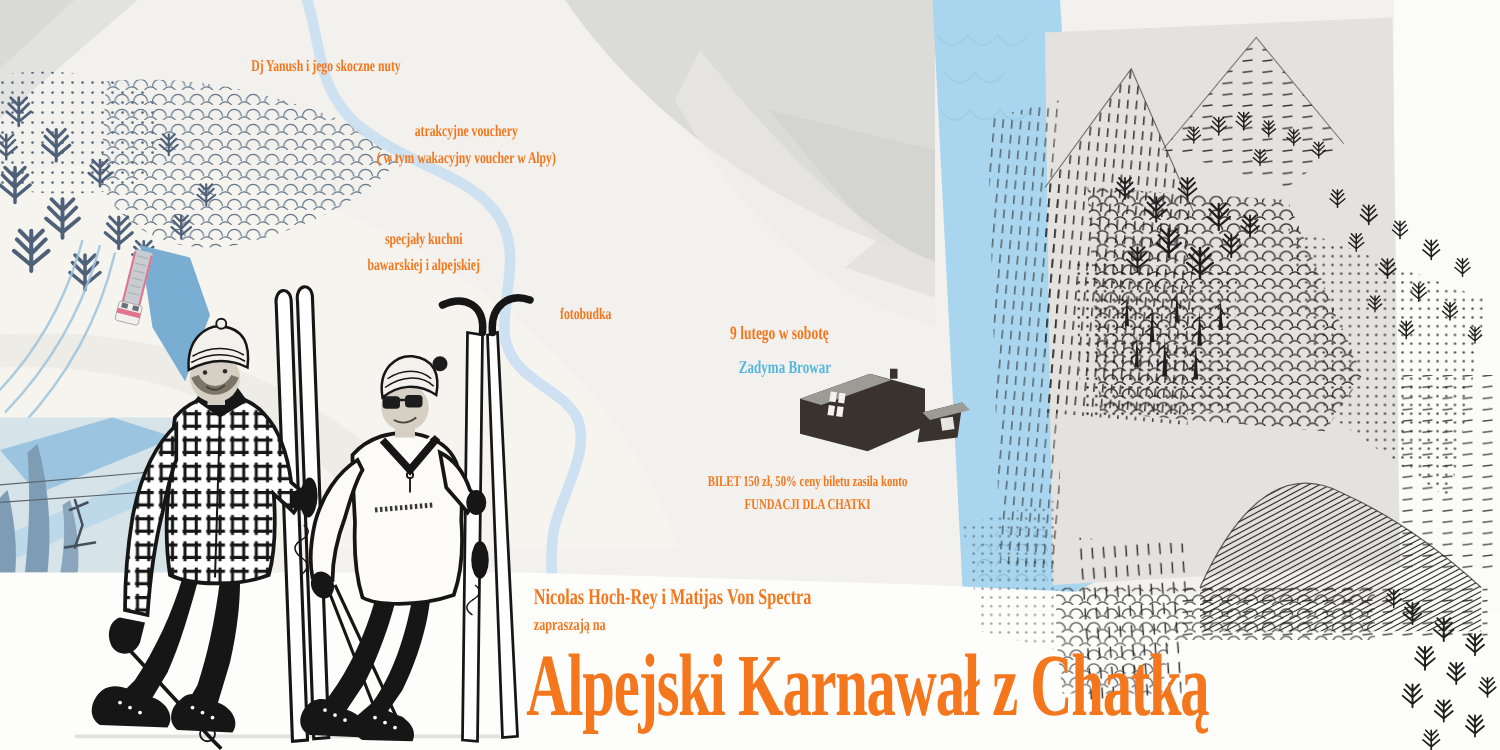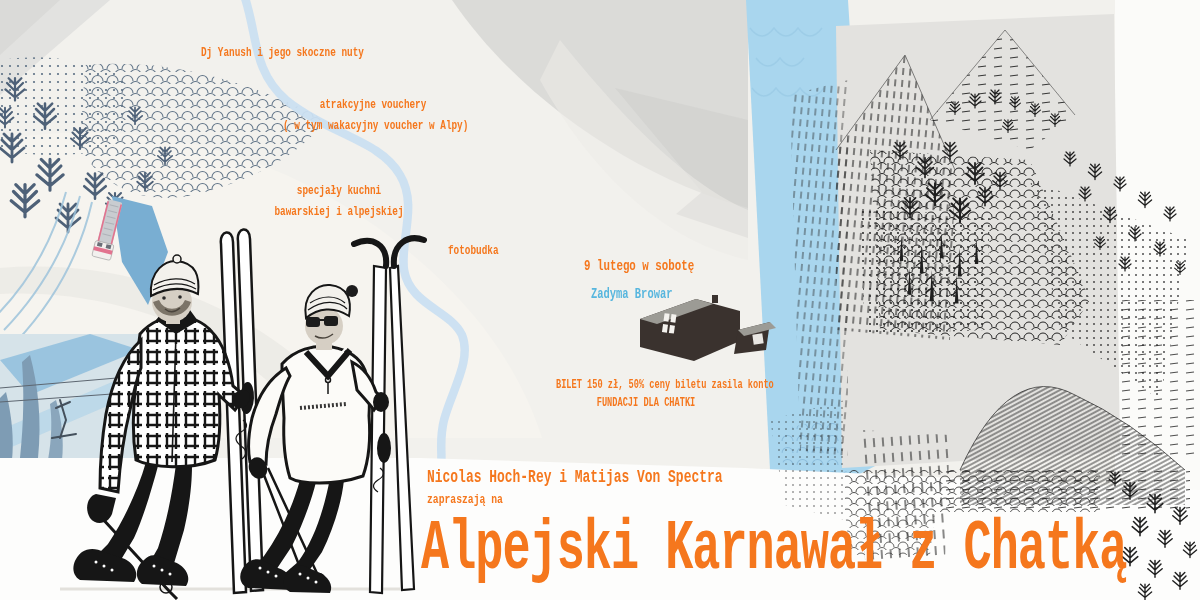--- a/index.html
+++ b/index.html
@@ -1,17 +1,17 @@
 <!DOCTYPE html>
 <html><head>
 <meta charset="utf-8">
 <style>
   html,body{margin:0;padding:0;background:#888;}
   .poster{position:relative;width:1200px;height:600px;overflow:hidden;background:#f2f1ed;
-          font-family:Liberation Mono, monospace;}
+          font-family:Liberation Serif, serif;}
   .poster svg{position:absolute;left:0;top:0;}
   .text-layer{position:absolute;left:0;top:0;width:1200px;height:600px;pointer-events:none;}
   .txt{position:absolute;font-weight:700;color:#f5771d;white-space:nowrap;line-height:1.25;}
   .cond{transform:scaleX(.72);transform-origin:0 0;}
   .cond-c{transform:scaleX(.72);transform-origin:50% 0;text-align:center;}
   .lbl-dj{left:201px;top:45px;font-size:13px;}
   .blk-vouchers{left:248px;top:94px;width:250px;font-size:13px;line-height:21px;}
   .blk-cuisine{left:239px;top:180px;width:200px;font-size:13px;line-height:21px;}
   .lbl-foto{left:448px;top:243px;font-size:13px;}
   .lbl-date{left:584px;top:258px;font-size:15px;}

